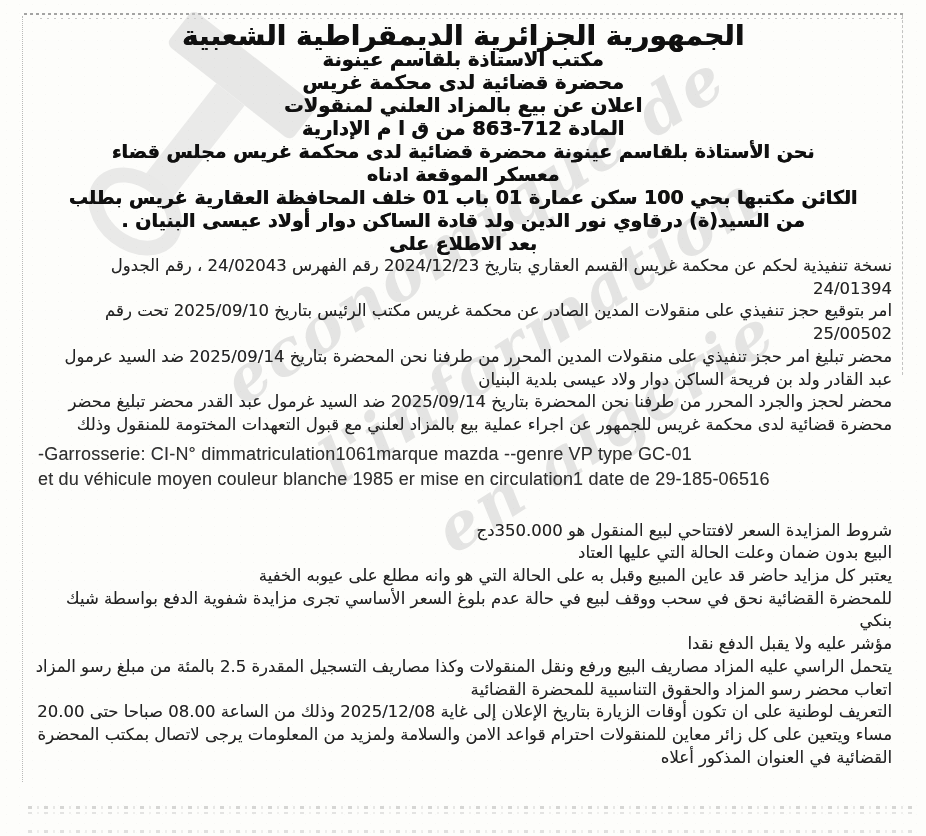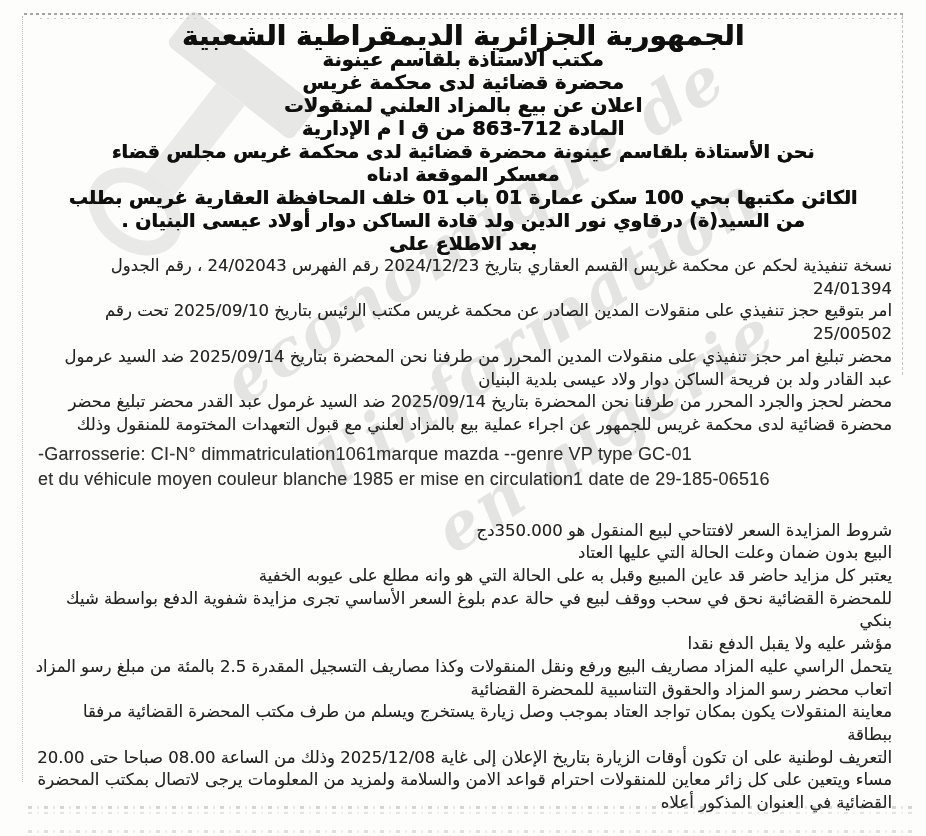--- a/index.html
+++ b/index.html
@@ -109,21 +109,20 @@
     </div>
 
     <div>
       <div class="ar r body-line cond-first" dir="rtl">شروط المزايدة السعر لافتتاحي لبيع المنقول هو 350.000دج</div>
       <div class="ar r body-line" dir="rtl">البيع بدون ضمان وعلت الحالة التي عليها العتاد</div>
       <div class="ar r body-line" dir="rtl">يعتبر كل مزايد حاضر قد عاين المبيع وقبل به على الحالة التي هو وانه مطلع على عيوبه الخفية</div>
       <div class="ar r body-line" dir="rtl">للمحضرة القضائية نحق في سحب ووقف لبيع في حالة عدم بلوغ السعر الأساسي تجرى مزايدة شفوية الدفع بواسطة شيك بنكي</div>
       <div class="ar r body-line" dir="rtl">مؤشر عليه ولا يقبل الدفع نقدا</div>
       <div class="ar r body-line" dir="rtl">يتحمل الراسي عليه المزاد مصاريف البيع ورفع ونقل المنقولات وكذا مصاريف التسجيل المقدرة 2.5 بالمئة من مبلغ رسو المزاد</div>
       <div class="ar r body-line" dir="rtl">اتعاب محضر رسو المزاد والحقوق التناسبية للمحضرة القضائية</div>
-      <div class="ar r body-line" dir="rtl">معاينة المنقولات يكون بمكان تواجد العتاد بموجب وصل زيارة يستخرج ويسلم من طرف مكتب المحضرة القضائية مرفقا ببطاقة</div>
       <div class="ar r body-line" dir="rtl">التعريف لوطنية على ان تكون أوقات الزيارة بتاريخ الإعلان إلى غاية 2025/12/08 وذلك من الساعة 08.00 صباحا حتى 20.00</div>
       <div class="ar r body-line" dir="rtl">مساء ويتعين على كل زائر معاين للمنقولات احترام قواعد الامن والسلامة ولمزيد من المعلومات يرجى لاتصال بمكتب المحضرة</div>
       <div class="ar r body-line" dir="rtl">القضائية في العنوان المذكور أعلاه</div>
     </div>
 
   </div>
 
   <div class="noise-line noise-a"></div>
   <div class="noise-line noise-b"></div>
   <div class="noise-line noise-c"></div>

